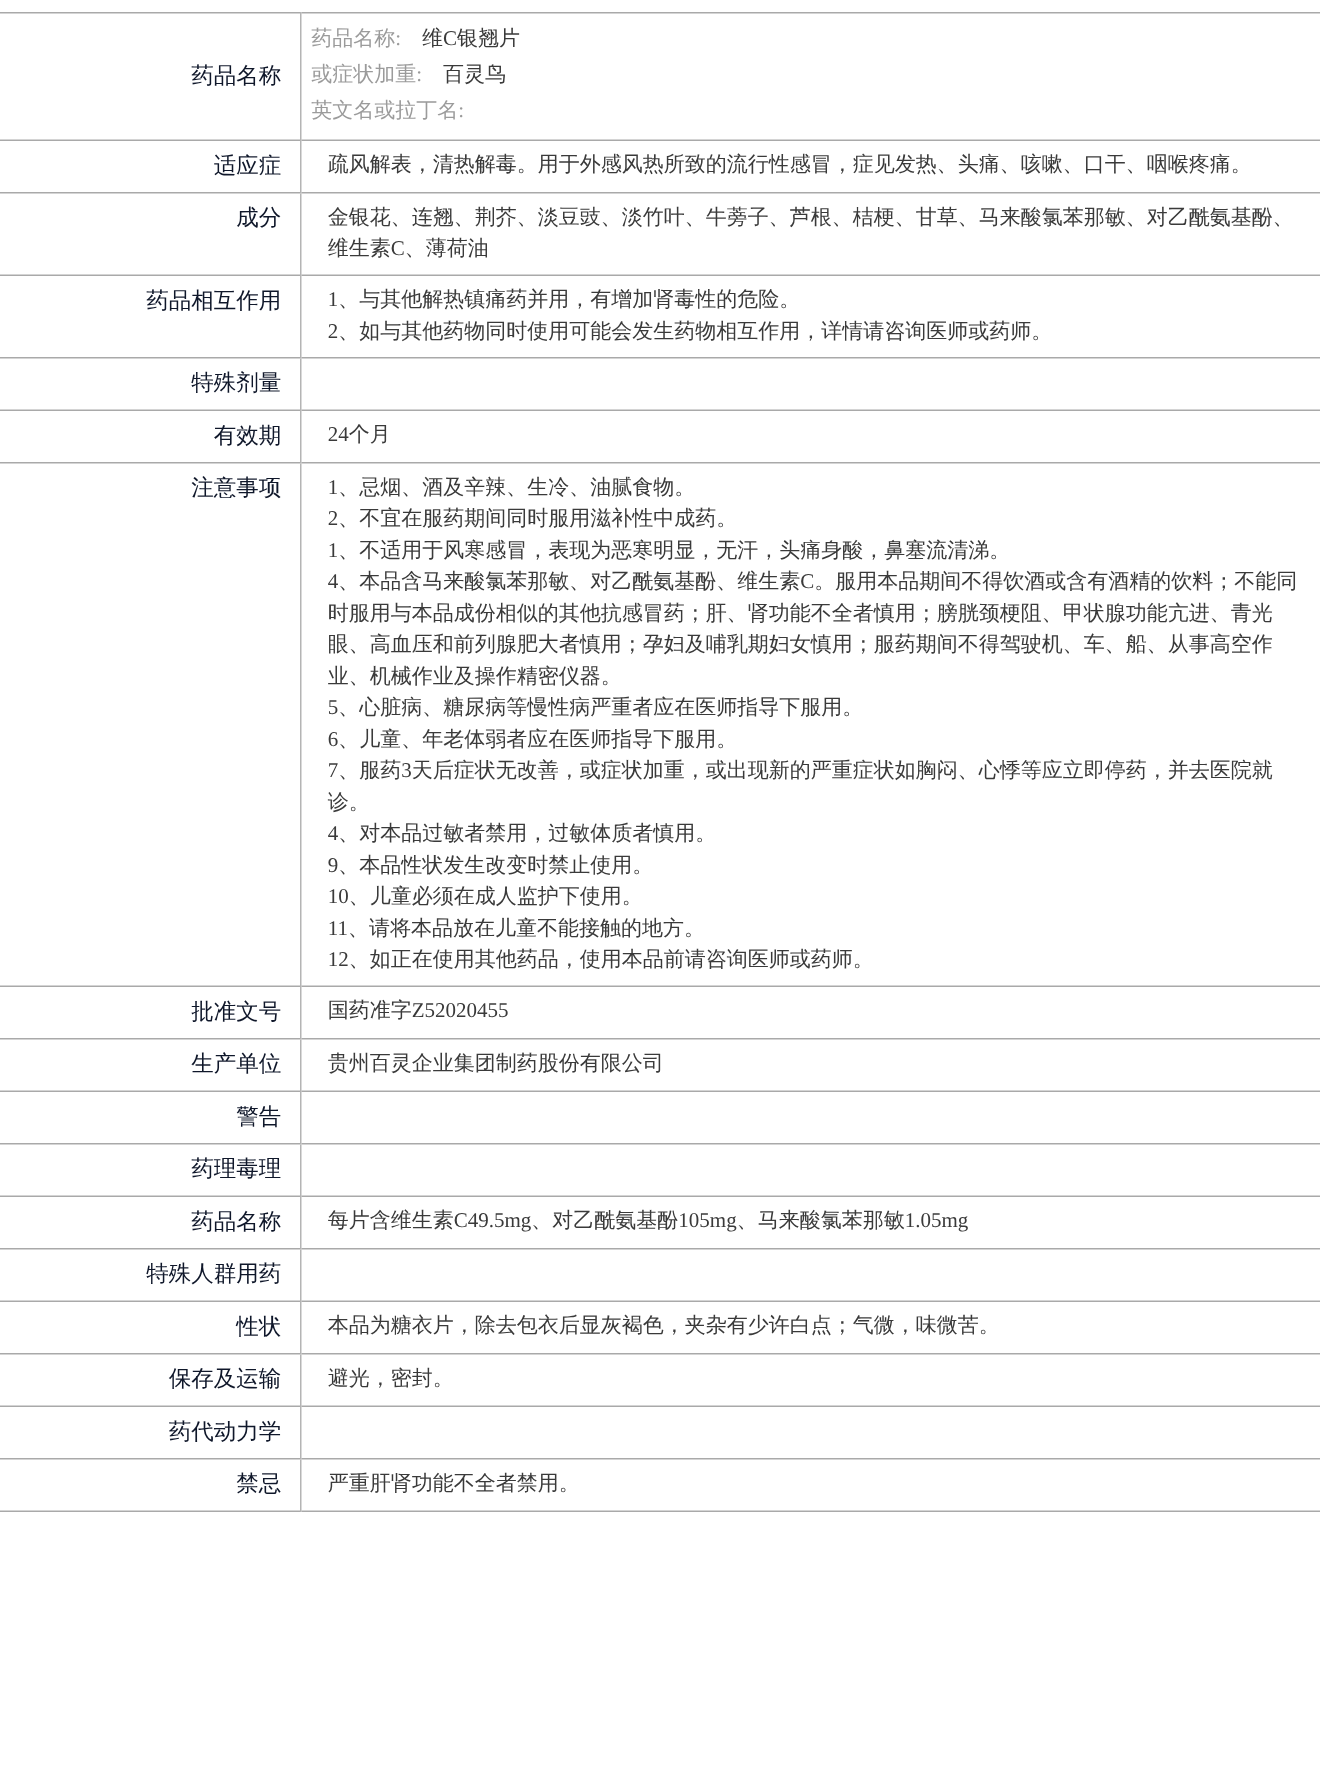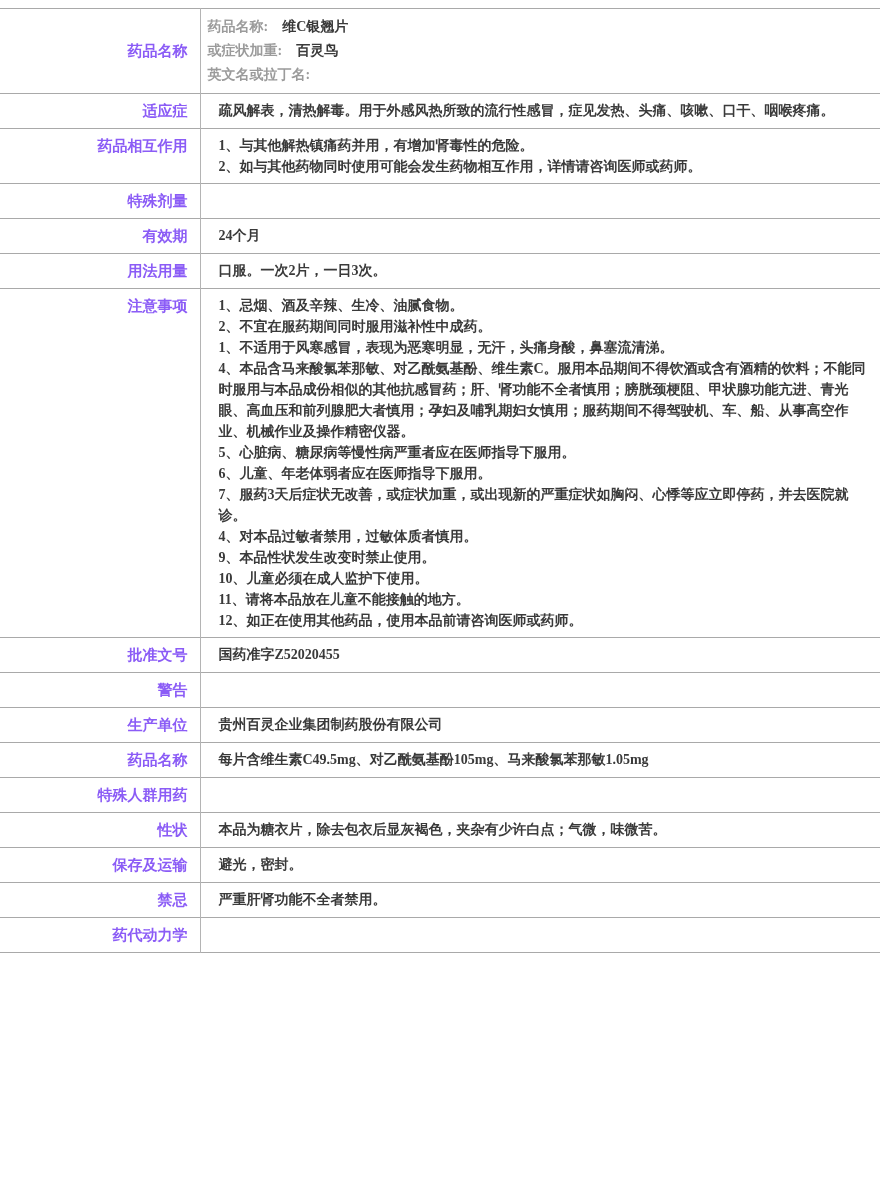--- a/index.html
+++ b/index.html
@@ -25,38 +25,37 @@
   }
   table.drug-table tr:last-child {
     border-bottom: 1px solid #a9a9a9;
   }
   td.label-cell {
     width: 200px;
     border-right: 1px solid #b4b4b4;
     vertical-align: top;
     text-align: right;
     padding: 7px 12px 7px 0;
-    font-weight: bold;
+    font-weight: normal;
     font-size: 15px;
-    color: #8b5cf6;
+    color: #0f172a;
     line-height: 20px;
     box-sizing: border-box;
     margin-left: 21px;
   }
   tr.row-middle-label td.label-cell {
     vertical-align: middle;
   }
   td.content-cell {
     vertical-align: top;
     padding: 6px 14px 6px 18px;
     font-size: 14px;
     line-height: 21px;
     color: #3a3a3a;
     min-height: 20px;
-    font-weight: bold;
   }
   td.content-cell .content-line {
     min-height: 21px;
   }
   
   tr.row-name-block td.content-cell {
     padding-left: 7px;
     line-height: 24px;
   }
   .name-field {
@@ -84,40 +83,40 @@
           <div class="name-field"><span class="sub-label">英文名或拉丁名:</span><span class="sub-value"></span></div>
         </td>
       </tr>
       <tr>
         <td class="label-cell">适应症</td>
         <td class="content-cell">
           <div class="content-line">疏风解表，清热解毒。用于外感风热所致的流行性感冒，症见发热、头痛、咳嗽、口干、咽喉疼痛。</div>
         </td>
       </tr>
       <tr>
+        <td class="label-cell">成分</td>
+        <td class="content-cell">
+          <div class="content-line">金银花、连翘、荆芥、淡豆豉、淡竹叶、牛蒡子、芦根、桔梗、甘草、马来酸氯苯那敏、对乙酰氨基酚、维生素C、薄荷油</div>
+        </td>
+      </tr>
+      <tr>
         <td class="label-cell">药品相互作用</td>
         <td class="content-cell">
           <div class="content-line">1、与其他解热镇痛药并用，有增加肾毒性的危险。</div>
           <div class="content-line">2、如与其他药物同时使用可能会发生药物相互作用，详情请咨询医师或药师。</div>
         </td>
       </tr>
       <tr>
         <td class="label-cell">特殊剂量</td>
         <td class="content-cell">&nbsp;</td>
       </tr>
       <tr>
         <td class="label-cell">有效期</td>
         <td class="content-cell">
           <div class="content-line">24个月</div>
-        </td>
-      </tr>
-      <tr>
-        <td class="label-cell">用法用量</td>
-        <td class="content-cell">
-          <div class="content-line">口服。一次2片，一日3次。</div>
         </td>
       </tr>
       <tr>
         <td class="label-cell">注意事项</td>
         <td class="content-cell">
           <div class="content-line">1、忌烟、酒及辛辣、生冷、油腻食物。</div>
           <div class="content-line">2、不宜在服药期间同时服用滋补性中成药。</div>
           <div class="content-line">1、不适用于风寒感冒，表现为恶寒明显，无汗，头痛身酸，鼻塞流清涕。</div>
           <div class="content-line">4、本品含马来酸氯苯那敏、对乙酰氨基酚、维生素C。服用本品期间不得饮酒或含有酒精的饮料；不能同时服用与本品成份相似的其他抗感冒药；肝、肾功能不全者慎用；膀胱颈梗阻、甲状腺功能亢进、青光眼、高血压和前列腺肥大者慎用；孕妇及哺乳期妇女慎用；服药期间不得驾驶机、车、船、从事高空作业、机械作业及操作精密仪器。</div>
           <div class="content-line">5、心脏病、糖尿病等慢性病严重者应在医师指导下服用。</div>
@@ -130,28 +129,32 @@
           <div class="content-line">12、如正在使用其他药品，使用本品前请咨询医师或药师。</div>
         </td>
       </tr>
       <tr>
         <td class="label-cell">批准文号</td>
         <td class="content-cell">
           <div class="content-line">国药准字Z52020455</div>
         </td>
       </tr>
       <tr>
+        <td class="label-cell">生产单位</td>
+        <td class="content-cell">
+          <div class="content-line">贵州百灵企业集团制药股份有限公司</div>
+        </td>
+      </tr>
+      <tr>
         <td class="label-cell">警告</td>
         <td class="content-cell">&nbsp;</td>
       </tr>
       <tr>
-        <td class="label-cell">生产单位</td>
-        <td class="content-cell">
-          <div class="content-line">贵州百灵企业集团制药股份有限公司</div>
-        </td>
+        <td class="label-cell">药理毒理</td>
+        <td class="content-cell">&nbsp;</td>
       </tr>
       <tr>
         <td class="label-cell">药品名称</td>
         <td class="content-cell">
           <div class="content-line">每片含维生素C49.5mg、对乙酰氨基酚105mg、马来酸氯苯那敏1.05mg</div>
         </td>
       </tr>
       <tr>
         <td class="label-cell">特殊人群用药</td>
         <td class="content-cell">&nbsp;</td>
@@ -162,23 +165,23 @@
           <div class="content-line">本品为糖衣片，除去包衣后显灰褐色，夹杂有少许白点；气微，味微苦。</div>
         </td>
       </tr>
       <tr>
         <td class="label-cell">保存及运输</td>
         <td class="content-cell">
           <div class="content-line">避光，密封。</div>
         </td>
       </tr>
       <tr>
+        <td class="label-cell">药代动力学</td>
+        <td class="content-cell">&nbsp;</td>
+      </tr>
+      <tr>
         <td class="label-cell">禁忌</td>
         <td class="content-cell">
           <div class="content-line">严重肝肾功能不全者禁用。</div>
         </td>
       </tr>
-      <tr>
-        <td class="label-cell">药代动力学</td>
-        <td class="content-cell">&nbsp;</td>
-      </tr>
     </tbody>
 </table>
 
 </body></html>

